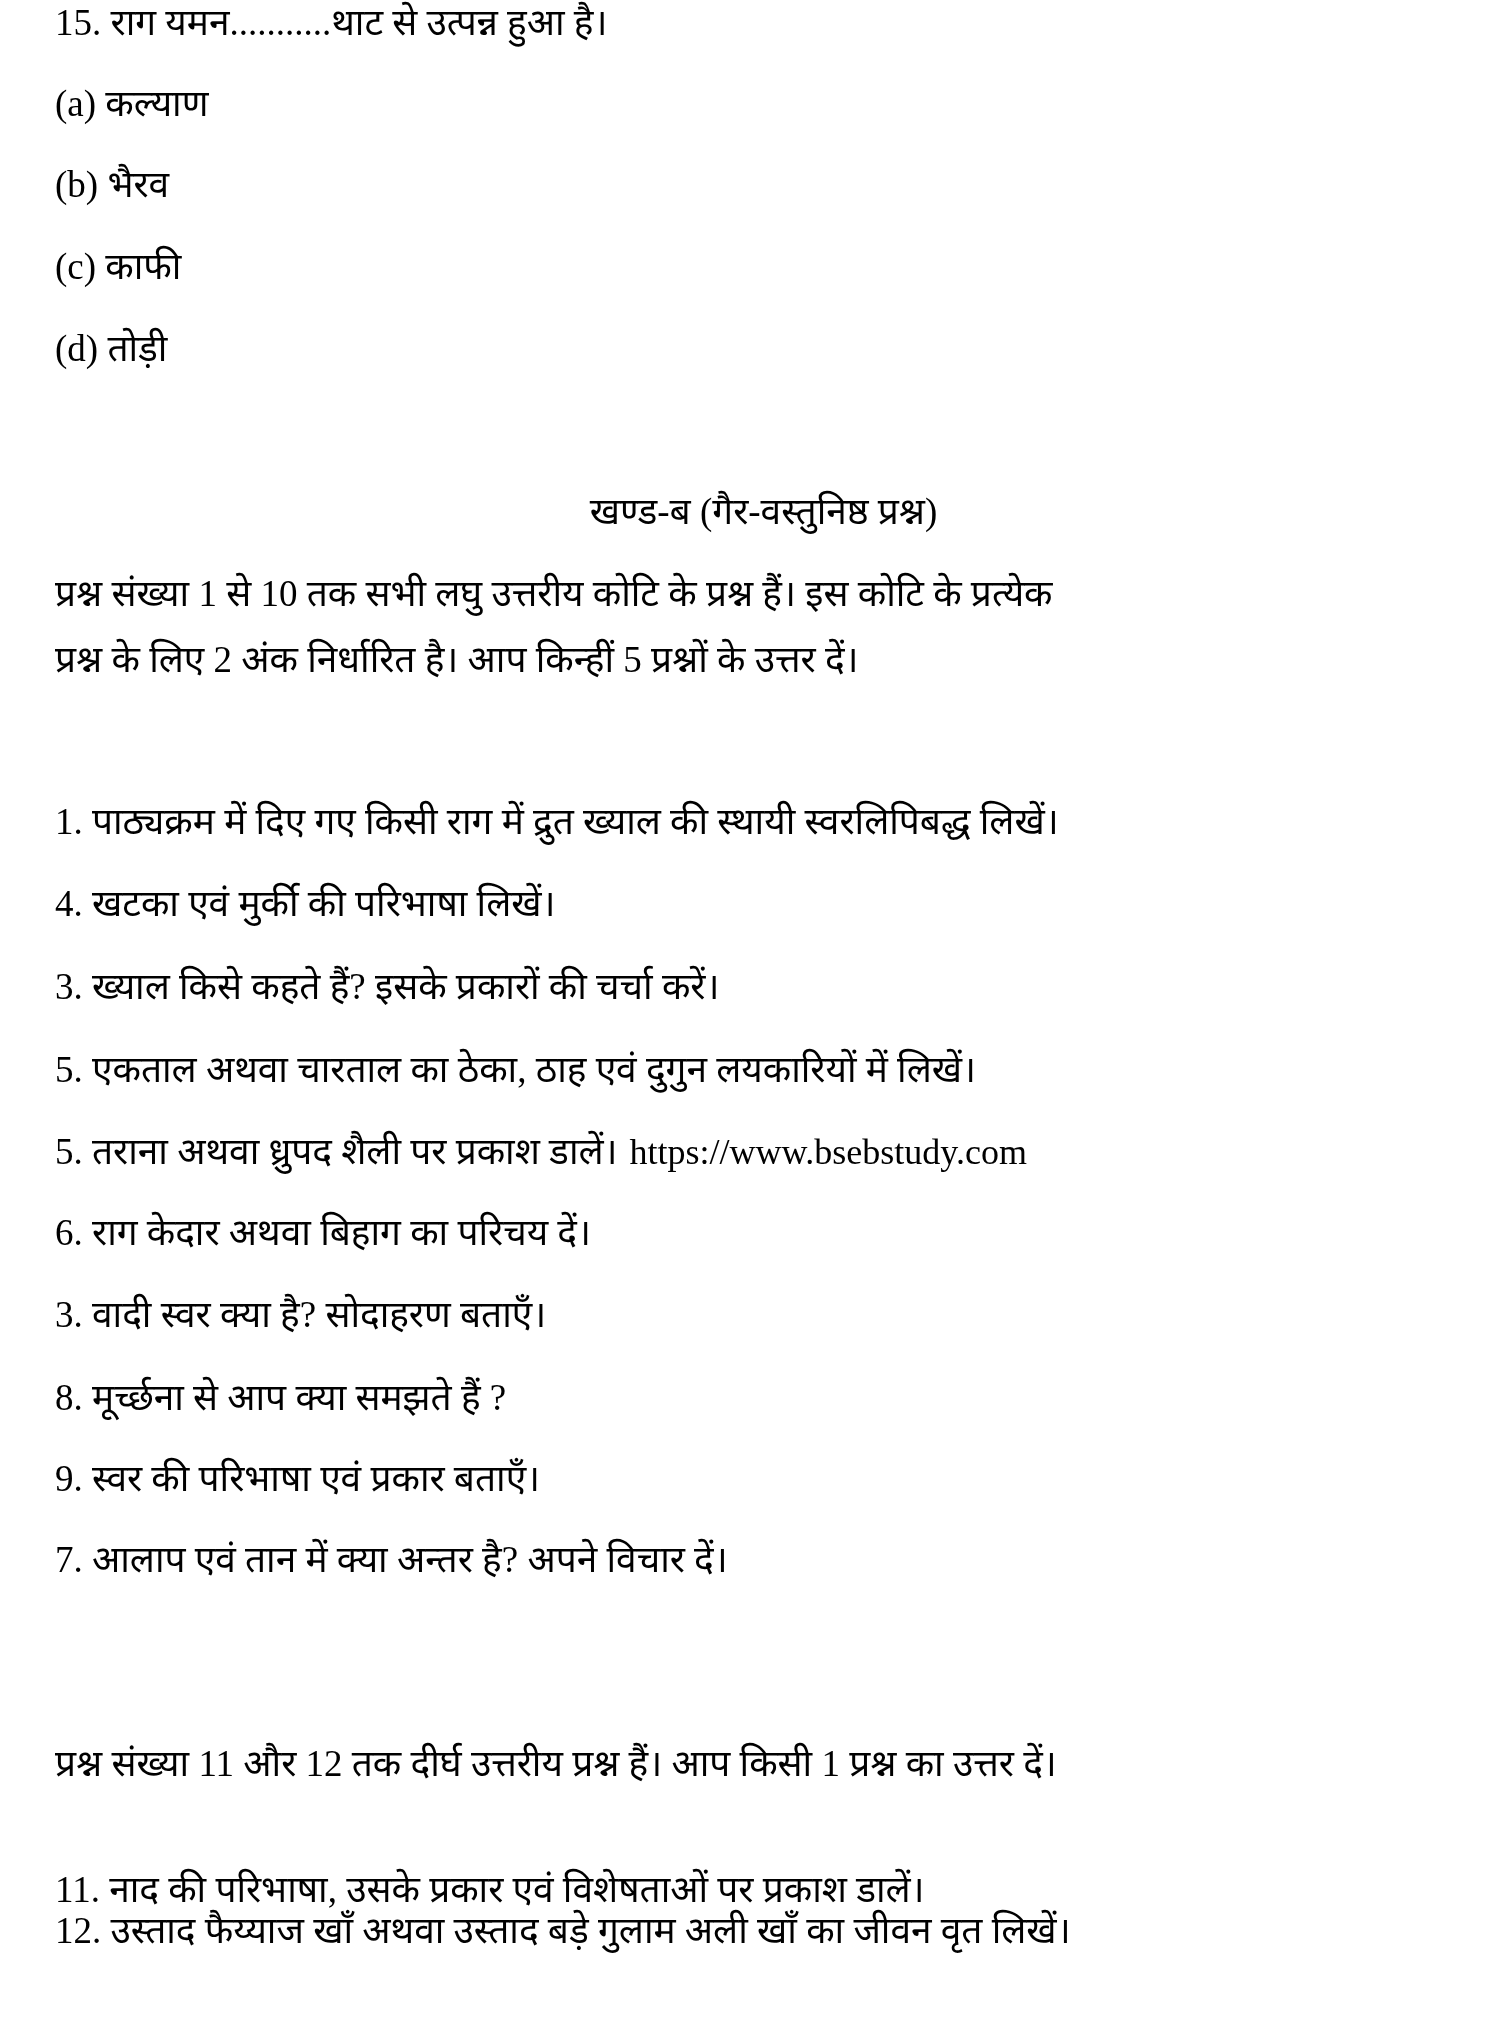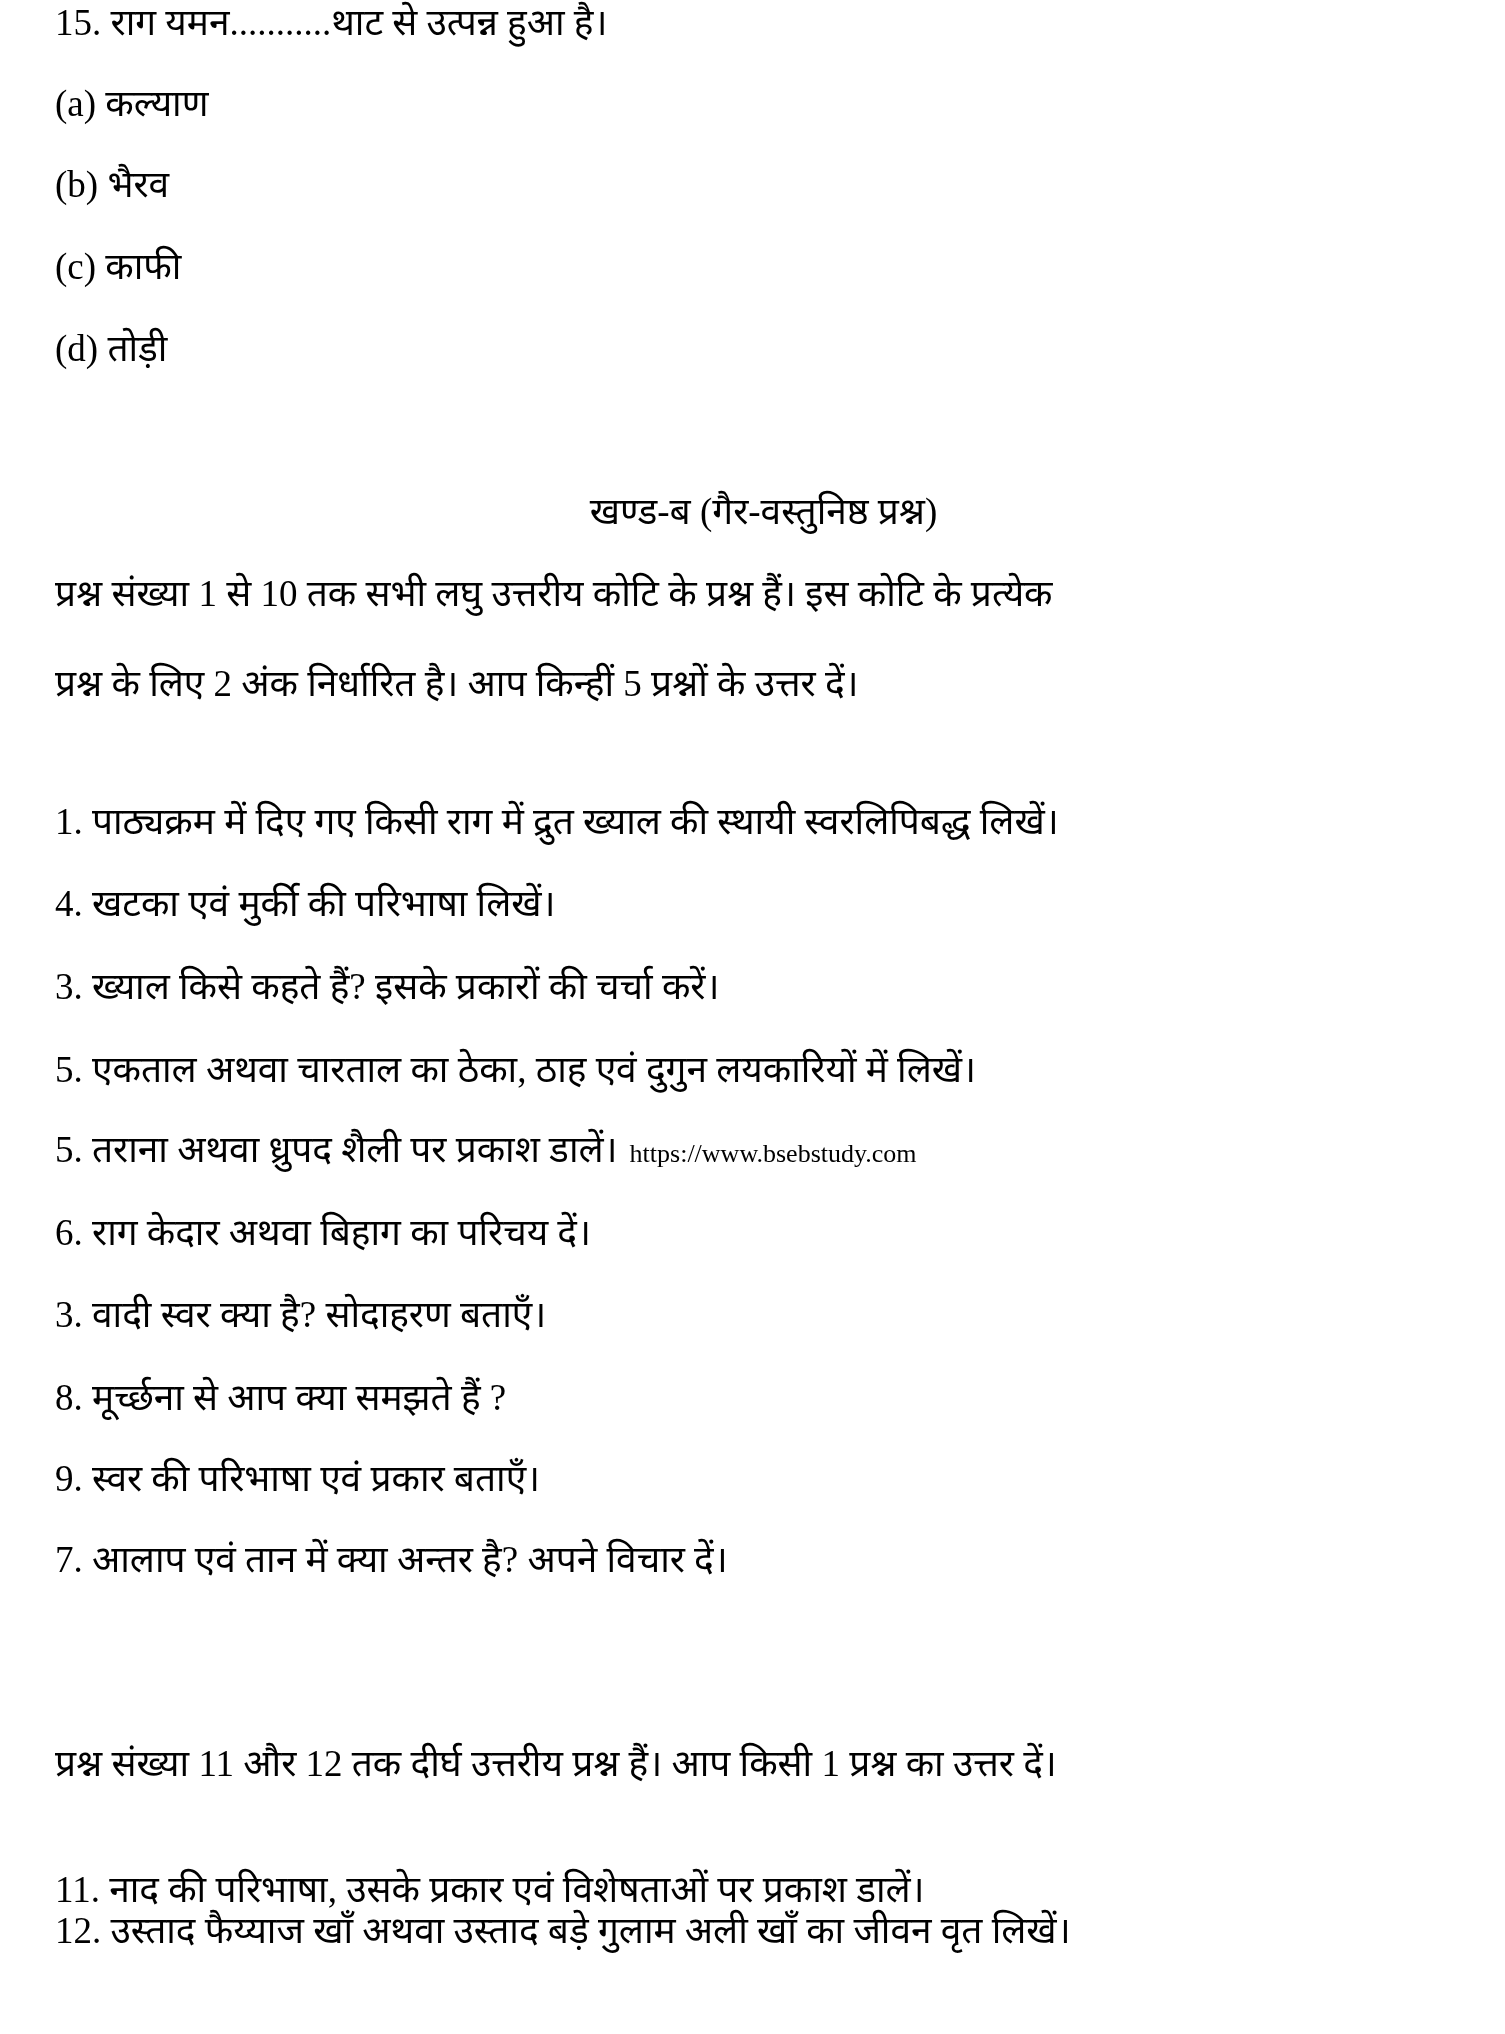--- a/index.html
+++ b/index.html
@@ -1,34 +1,34 @@
 <!DOCTYPE html>
 <html><head>
 <meta charset="utf-8">
 <style>
   html,body{margin:0;padding:0;background:#ffffff;}
   body{width:1505px;height:2034px;position:relative;overflow:hidden;
        font-family:"Liberation Sans","DejaVu Sans",sans-serif;color:#000;}
   .line{position:absolute;left:55px;font-size:37px;line-height:44px;white-space:nowrap;
         transform:translateY(-50%);font-family:Liberation Serif, serif;}
   .center{left:0;width:1505px;text-align:center;padding-left:11px;}
-  .url{font-size:26px;margin-left:12px;}
+  .url{font-size:36px;margin-left:12px;}
 </style>
 </head>
 <body>
 
 <div class="line" style="top:23px">15. राग यमन...........थाट से उत्पन्न हुआ है।</div>
 <div class="line" style="top:104px"><span>(a)</span> <span>कल्याण</span></div>
 <div class="line" style="top:185px"><span>(b)</span> <span>भैरव</span></div>
 <div class="line" style="top:267px"><span>(c)</span> <span>काफी</span></div>
 <div class="line" style="top:349px"><span>(d)</span> <span>तोड़ी</span></div>
 
 <div class="line center" style="top:512px">खण्ड-ब (गैर-वस्तुनिष्ठ प्रश्न)</div>
 <div class="line" style="top:594px">प्रश्न संख्या 1 से 10 तक सभी लघु उत्तरीय कोटि के प्रश्न हैं। इस कोटि के प्रत्येक</div>
-<div class="line" style="top:684px">प्रश्न के लिए 2 अंक निर्धारित है। आप किन्हीं 5 प्रश्नों के उत्तर दें।</div>
+<div class="line" style="top:660px">प्रश्न के लिए 2 अंक निर्धारित है। आप किन्हीं 5 प्रश्नों के उत्तर दें।</div>
 
 <div class="line" style="top:822px">1. पाठ्यक्रम में दिए गए किसी राग में द्रुत ख्याल की स्थायी स्वरलिपिबद्ध लिखें।</div>
 <div class="line" style="top:904px">4. खटका एवं मुर्की की परिभाषा लिखें।</div>
 <div class="line" style="top:987px">3. ख्याल किसे कहते हैं? इसके प्रकारों की चर्चा करें।</div>
 <div class="line" style="top:1070px">5. एकताल अथवा चारताल का ठेका, ठाह एवं दुगुन लयकारियों में लिखें।</div>
 <div class="line" style="top:1152px"><span>5. तराना अथवा ध्रुपद शैली पर प्रकाश डालें।</span><span class="url">https://www.bsebstudy.com</span></div>
 <div class="line" style="top:1233px">6. राग केदार अथवा बिहाग का परिचय दें।</div>
 <div class="line" style="top:1315px">3. वादी स्वर क्या है? सोदाहरण बताएँ।</div>
 <div class="line" style="top:1398px">8. मूर्च्छना से आप क्या समझते हैं ?</div>
 <div class="line" style="top:1479px">9. स्वर की परिभाषा एवं प्रकार बताएँ।</div>

